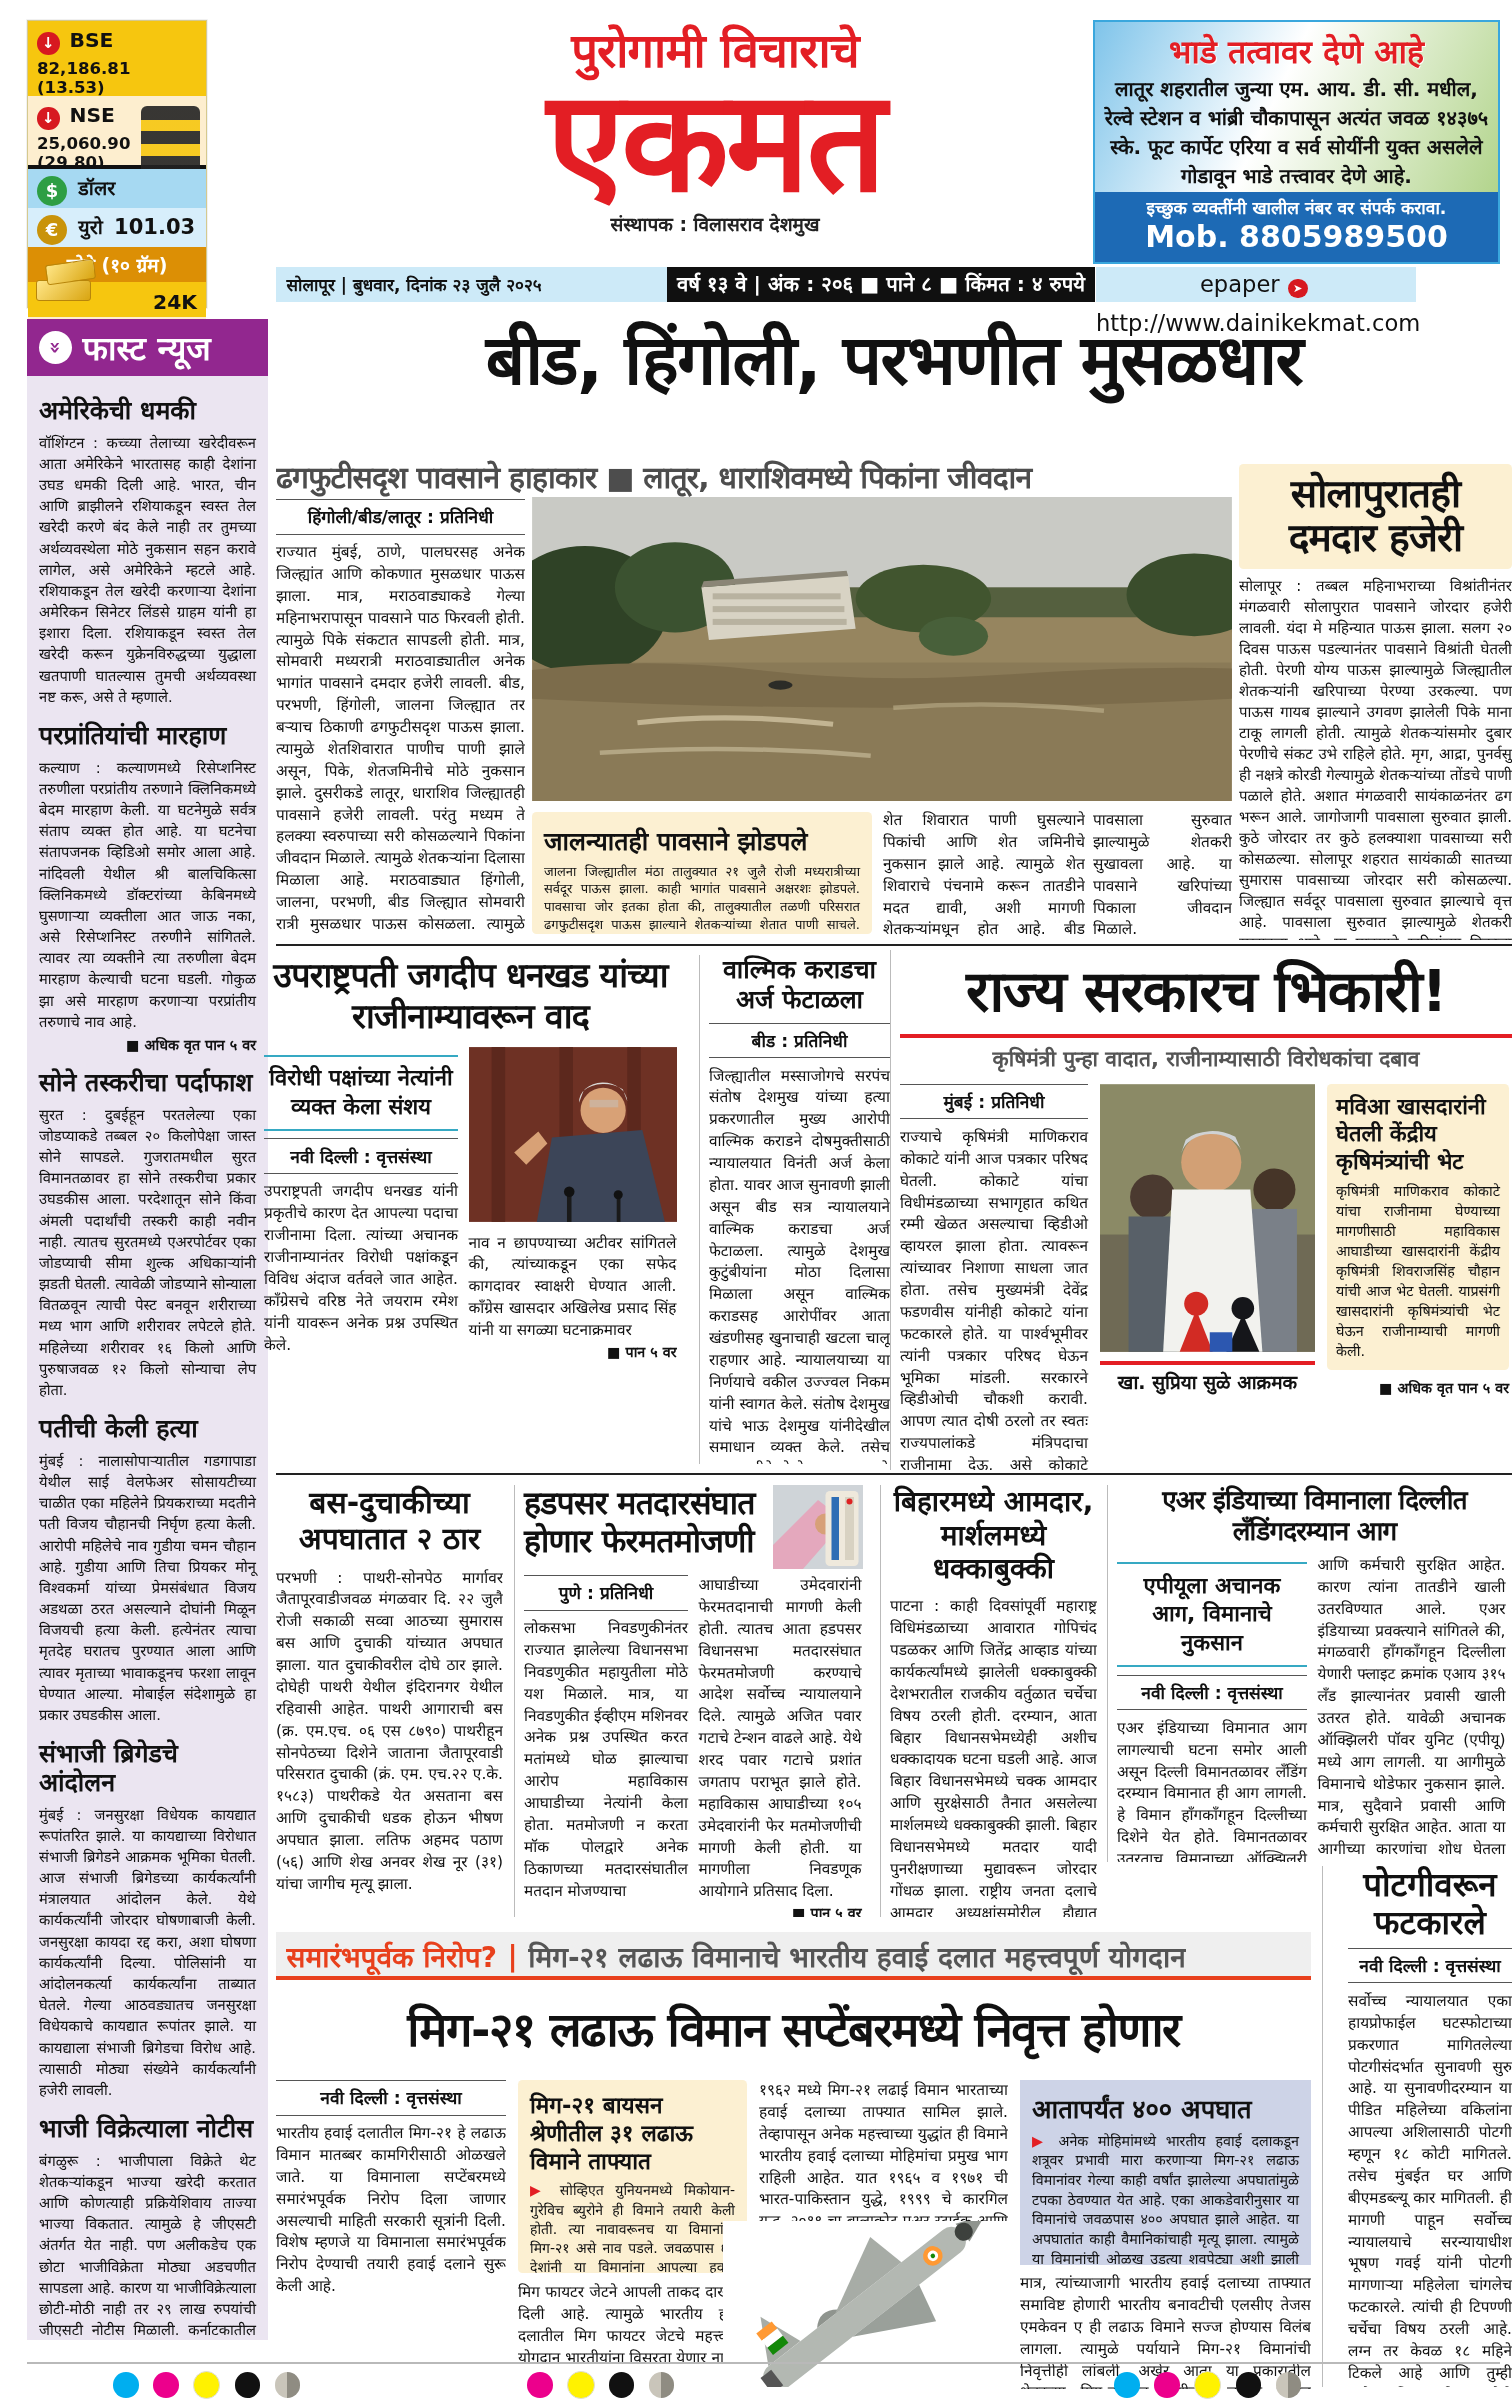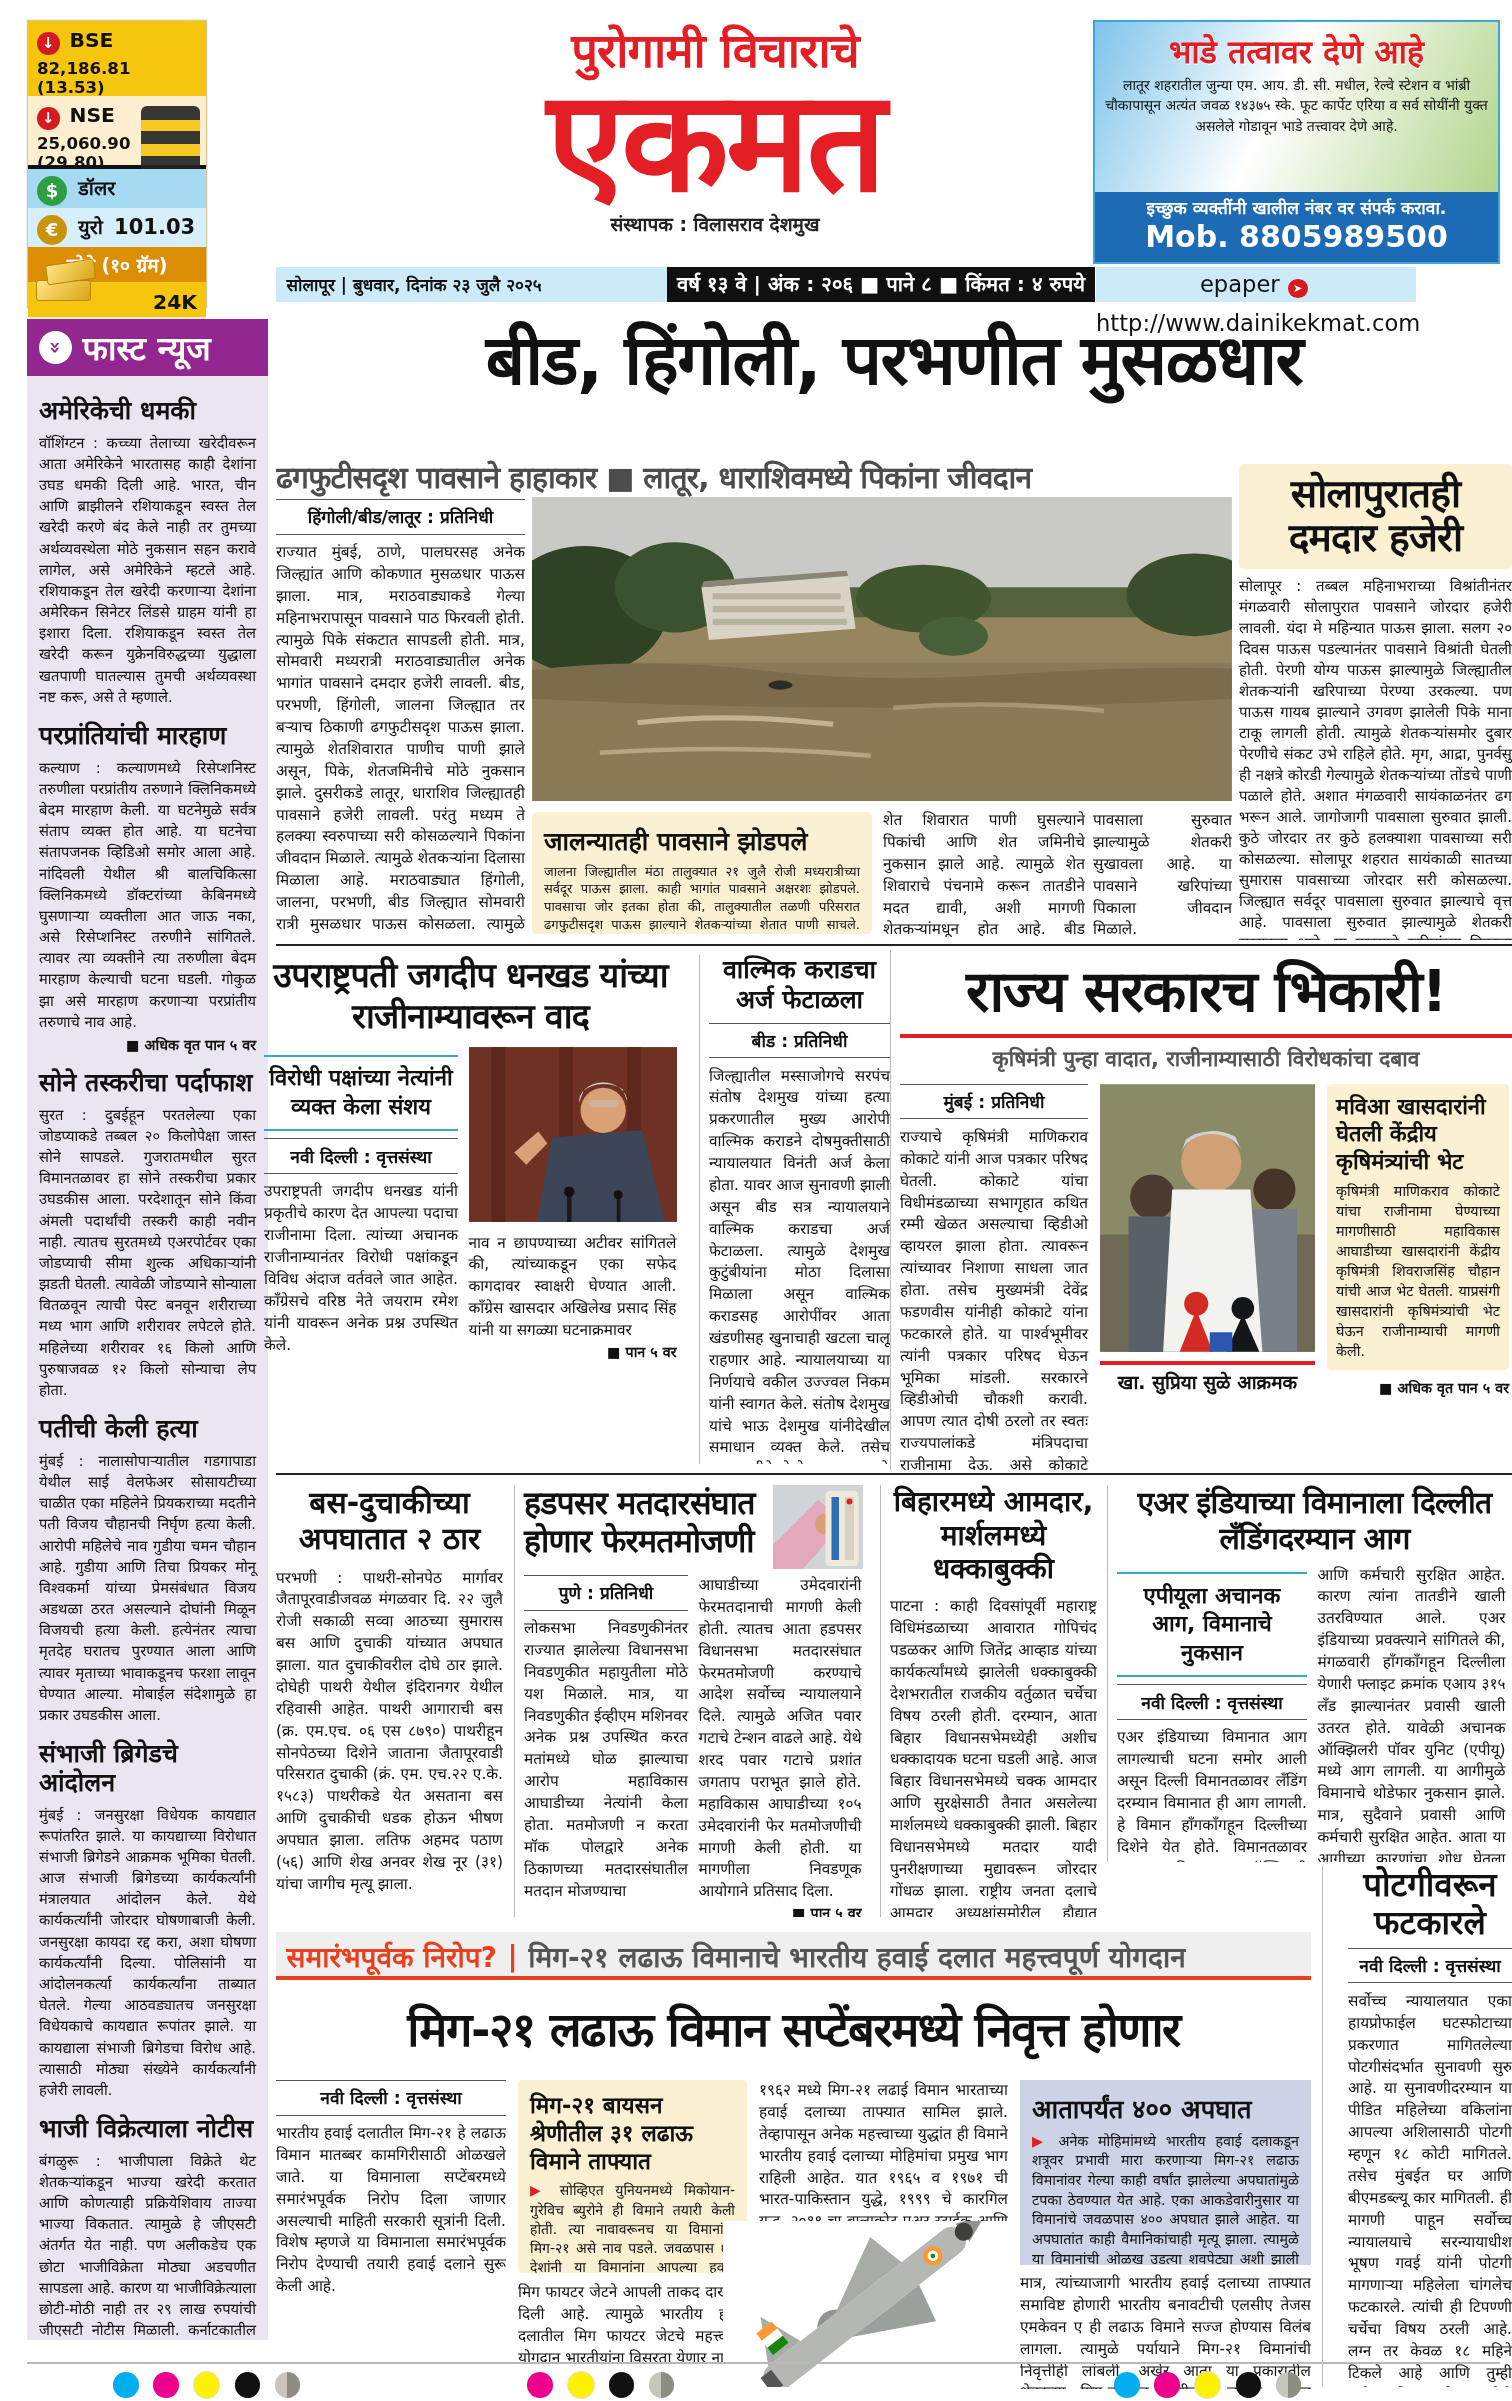--- a/index.html
+++ b/index.html
@@ -24,21 +24,21 @@
          border-radius:6px 6px 0 0;opacity:.9}
   .goldbar{position:absolute;left:7.5px;bottom:9px;width:69px;height:48px}
   .goldbar div{position:absolute;background:linear-gradient(135deg,#ffe687,#d9a511);border:0.8px solid #b8860b;border-radius:3px}
   
   .m-tag{color:#e31e24;font-weight:bold;font-size:47px;line-height:1.05;letter-spacing:-0.8px}
   .m-title{color:#e31e24;font-weight:bold;font-size:140px;line-height:.95;letter-spacing:-3px}
   .m-founder{font-size:19px;font-weight:bold;color:#222}
   
   .ad{border:2.3px solid #3aa7dd;background:linear-gradient(115deg,#7fc4ea,#ffffff 42%,#a9cf7e);box-sizing:border-box}
   .ad-title{color:#e31e24;font-weight:bold;font-size:32px;text-shadow:0.8px 0.8px 0 #fff}
-  .ad-body{font-size:14px;font-weight:normal;line-height:1.45;color:#101010;padding:3px 6px}
+  .ad-body{font-size:20px;font-weight:bold;line-height:1.45;color:#101010;padding:3px 6px}
   .ad-foot{background:#1d6ab5;color:#fff;padding:4.5px 6px 7.5px}
   
   .bar-blue{background:#cdeaf8}
   .bar-black{background:#101010;color:#fff}
   
   .fn-head{background:#92278f;color:#fff;font-weight:bold;font-size:33px;display:flex;align-items:center;gap:10.5px;padding:6px 12px;box-sizing:border-box}
   .fn-ico{width:33px;height:33px;border-radius:50%;background:#fff;color:#92278f;font-size:19.6px;font-weight:bold;
           display:flex;align-items:center;justify-content:center;transform:rotate(90deg)}
   .fn-body{background:#ebe5f1;padding:6px 12px 12px;box-sizing:border-box}
   .fn-item h3{font-size:25px;margin:15px 0 6px;line-height:1.15}
@@ -327,21 +327,21 @@
       </div>
     </div>
   </div>
 
   <div class="abs clip vline" style="left:880px;top:1485px;width:217px;height:432px;padding-left:9px;box-sizing:border-box">
     <div class="b c" style="font-size:28px;line-height:1.2">बिहारमध्ये आमदार, मार्शलमध्ये धक्काबुक्की</div>
     <div class="body-txt j" style="margin-top:10.5px">पाटना : काही दिवसांपूर्वी महाराष्ट्र विधिमंडळाच्या आवारात गोपिचंद पडळकर आणि जितेंद्र आव्हाड यांच्या कार्यकर्त्यांमध्ये झालेली धक्काबुक्की देशभरातील राजकीय वर्तुळात चर्चेचा विषय ठरली होती. दरम्यान, आता बिहार विधानसभेमध्येही अशीच धक्कादायक घटना घडली आहे. आज बिहार विधानसभेमध्ये चक्क आमदार आणि सुरक्षेसाठी तैनात असलेल्या मार्शलमध्ये धक्काबुक्की झाली. बिहार विधानसभेमध्ये मतदार यादी पुनरीक्षणाच्या मुद्यावरून जोरदार गोंधळ झाला. राष्ट्रीय जनता दलाचे आमदार अध्यक्षांसमोरील हौद्यात उतरले. तेव्हा धक्काबुक्की झाली.</div>
   </div>
 
   <div class="abs clip vline" style="left:1107px;top:1485px;width:405px;height:377px;padding-left:9px;box-sizing:border-box">
-    <div class="b c" style="font-size:30px;line-height:1.2;letter-spacing:-0.8px">एअर इंडियाच्या विमानाला दिल्लीत लँडिंगदरम्यान आग</div>
+    <div class="b c" style="font-size:26px;line-height:1.2;letter-spacing:-0.8px">एअर इंडियाच्या विमानाला दिल्लीत लँडिंगदरम्यान आग</div>
     <div style="display:flex;gap:10.5px;margin-top:7.5px">
       <div style="width:190px">
         <div class="subteal" style="font-size:22px">एपीयूला अचानक आग, विमानाचे नुकसान</div>
         <div class="byline">नवी दिल्ली : वृत्तसंस्था</div>
         <div class="body-txt j">एअर इंडियाच्या विमानात आग लागल्याची घटना समोर आली असून दिल्ली विमानतळावर लँडिंग दरम्यान विमानात ही आग लागली. हे विमान हाँगकाँगहून दिल्लीच्या दिशेने येत होते. विमानतळावर उतरताच विमानाच्या ऑक्झिलरी पॉवर युनिट (एपीयू) मध्ये आग लागली. सुदैवाने सर्व प्रवासी</div>
       </div>
       <div class="body-txt j" style="width:188px">आणि कर्मचारी सुरक्षित आहेत. कारण त्यांना तातडीने खाली उतरविण्यात आले. एअर इंडियाच्या प्रवक्त्याने सांगितले की, मंगळवारी हाँगकाँगहून दिल्लीला येणारी फ्लाइट क्रमांक एआय ३१५ लँड झाल्यानंतर प्रवासी खाली उतरत होते. यावेळी अचानक ऑक्झिलरी पॉवर युनिट (एपीयू) मध्ये आग लागली. या आगीमुळे विमानाचे थोडेफार नुकसान झाले. मात्र, सुदैवाने प्रवासी आणि कर्मचारी सुरक्षित आहेत. आता या आगीच्या कारणांचा शोध घेतला जाणार आहे.</div>
     </div>
   </div>
 

